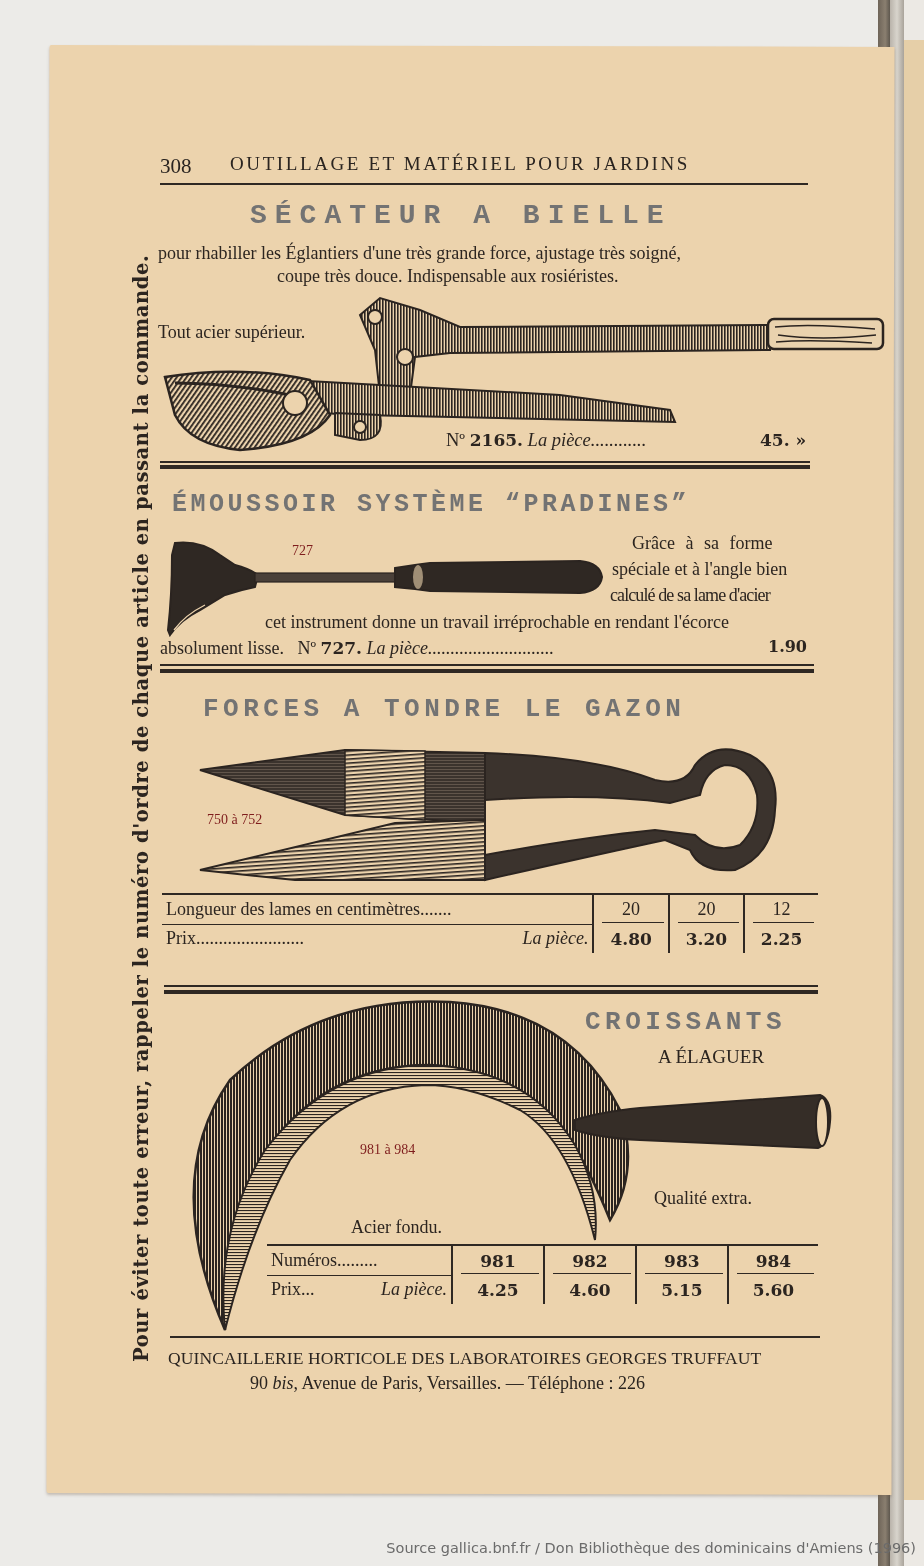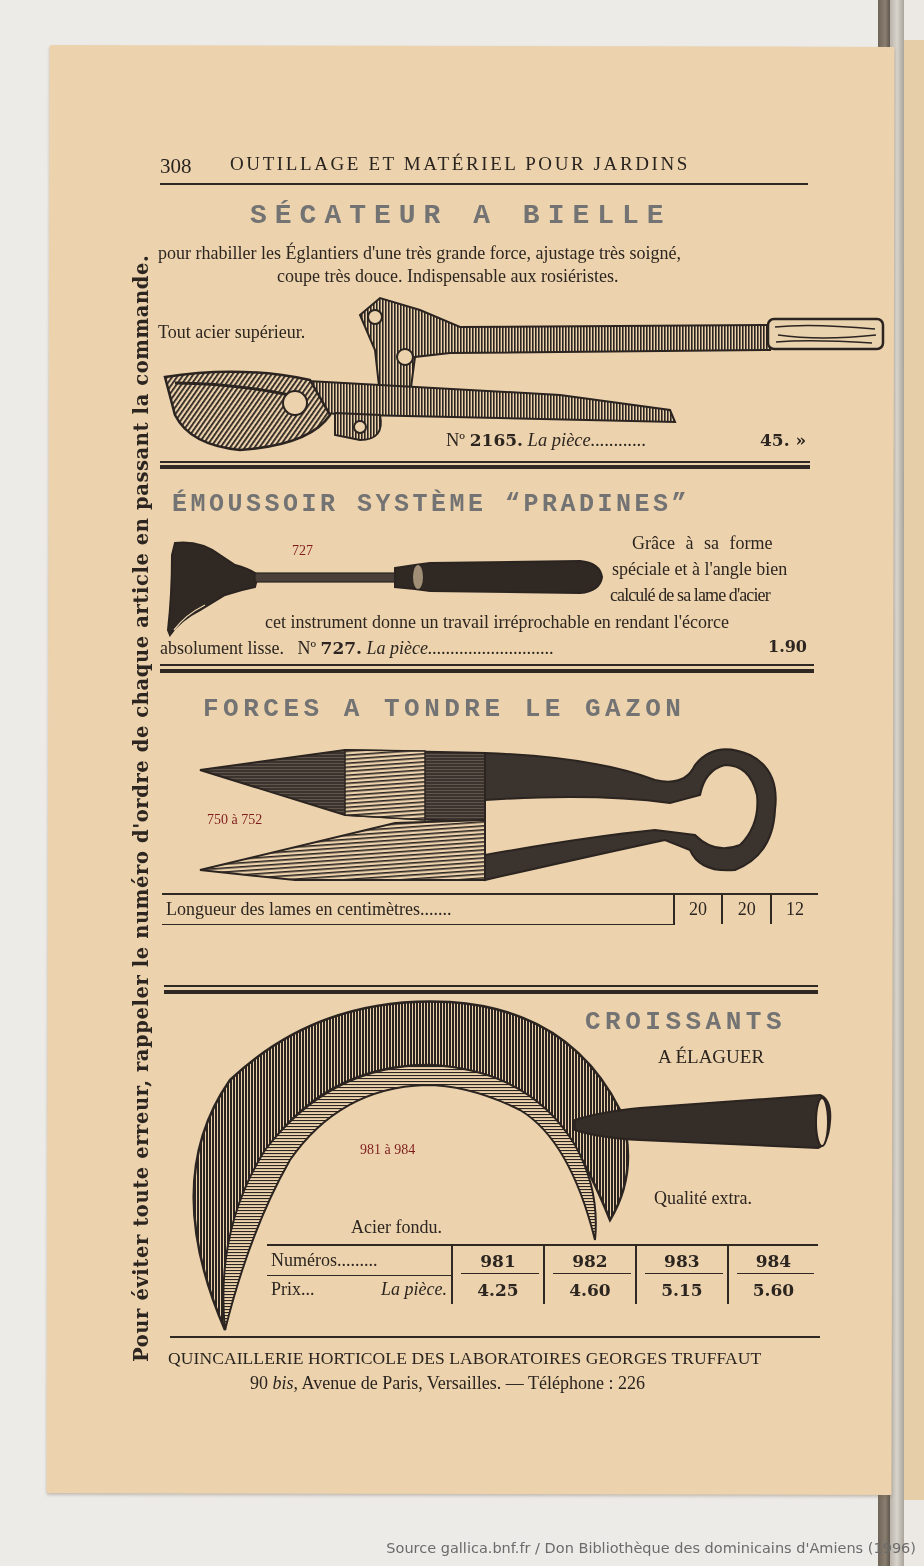--- a/index.html
+++ b/index.html
@@ -184,20 +184,29 @@
 
 <div class="rule" style="left:162px;top:893px;width:656px;height:2px;"></div>
 <table class="prices" style="left:162px;top:895px;width:656px;">
   <tbody>
   <tr class="lined">
     <td class="lbl">Longueur des lames en centimètres.......</td>
     <td class="val">20</td>
     <td class="val">20</td>
     <td class="val">12</td>
   </tr>
+  <tr>
+    <td class="lbl">
+      <span>Prix........................</span>
+      <span class="ital" style="float:right;">La pièce.</span>
+    </td>
+    <td class="val bold">4.80</td>
+    <td class="val bold">3.20</td>
+    <td class="val bold">2.25</td>
+  </tr>
 </tbody>
   </table>
 <div class="rule" style="left:164px;top:985px;width:654px;height:1.5px;"></div>
 <div class="rule" style="left:164px;top:990px;width:654px;height:3.5px;"></div>
 
 <svg style="left:170px;top:1000px;" width="665" height="340" viewBox="0 0 665 340">
   <defs>
     <pattern id="vh4" width="3" height="3" patternUnits="userSpaceOnUse">
         <rect width="3" height="3" fill="#ecd3ad"></rect>
         <rect width="2" height="3" fill="#2b2420"></rect>

